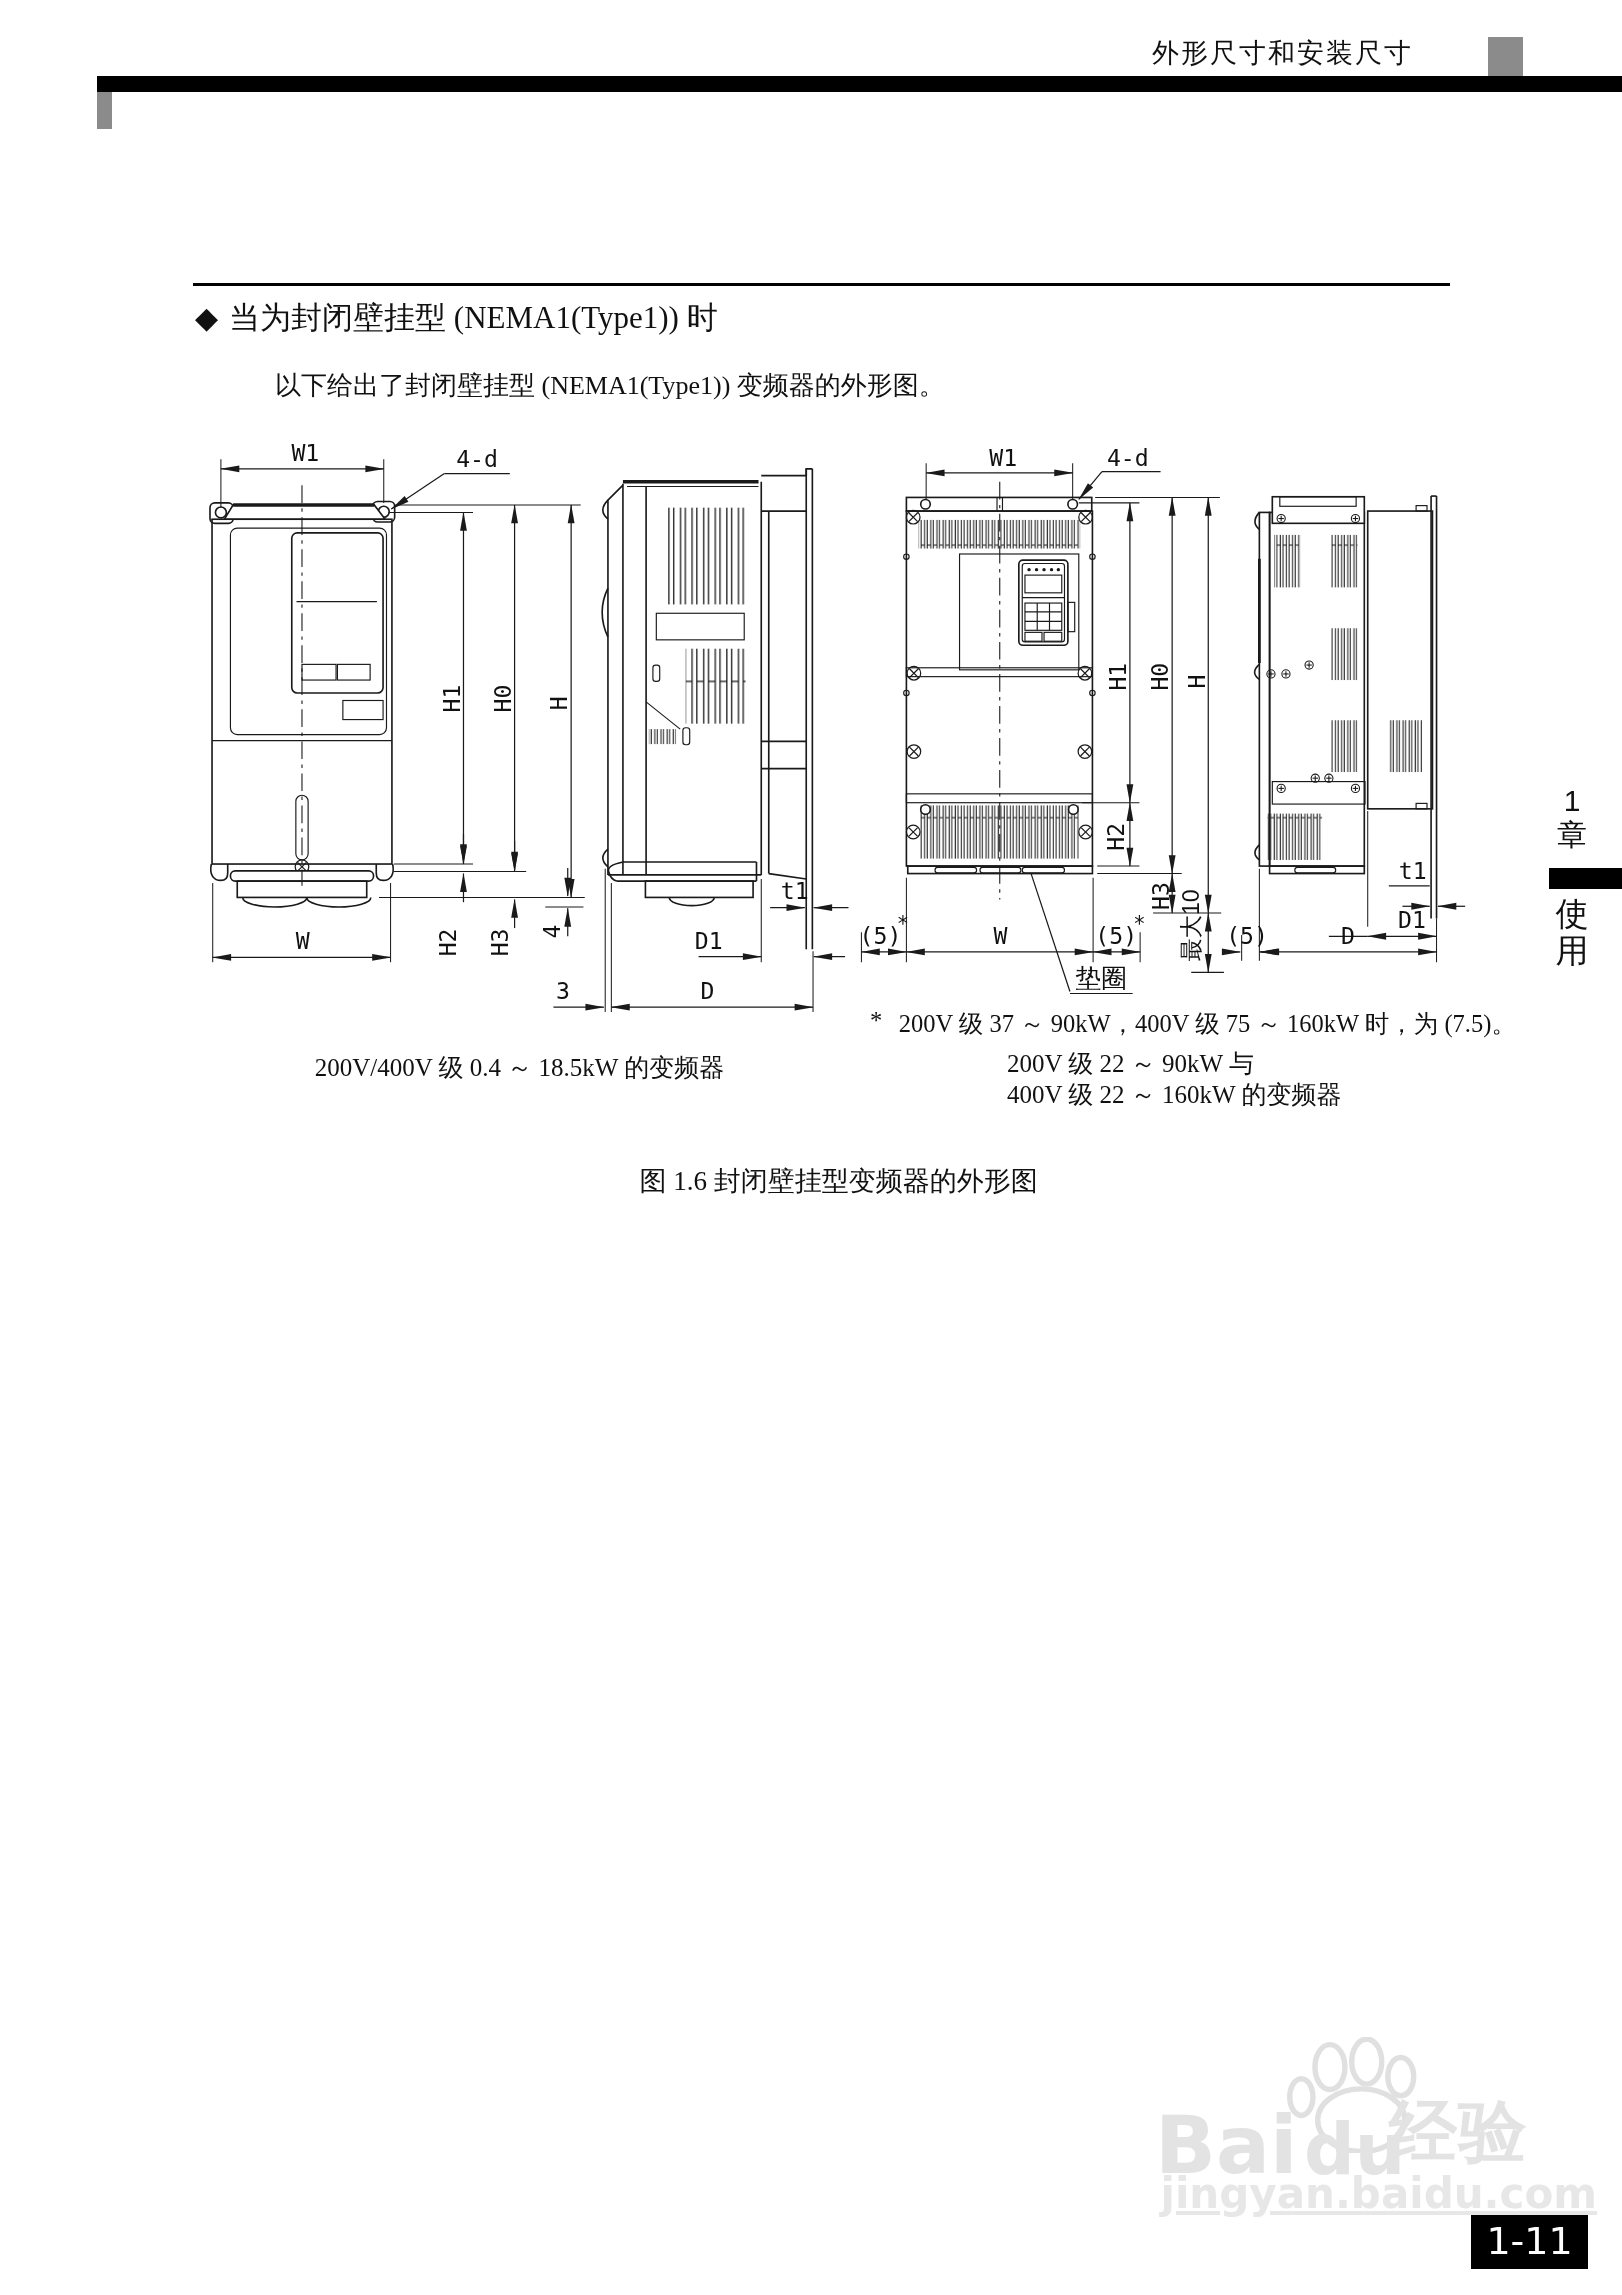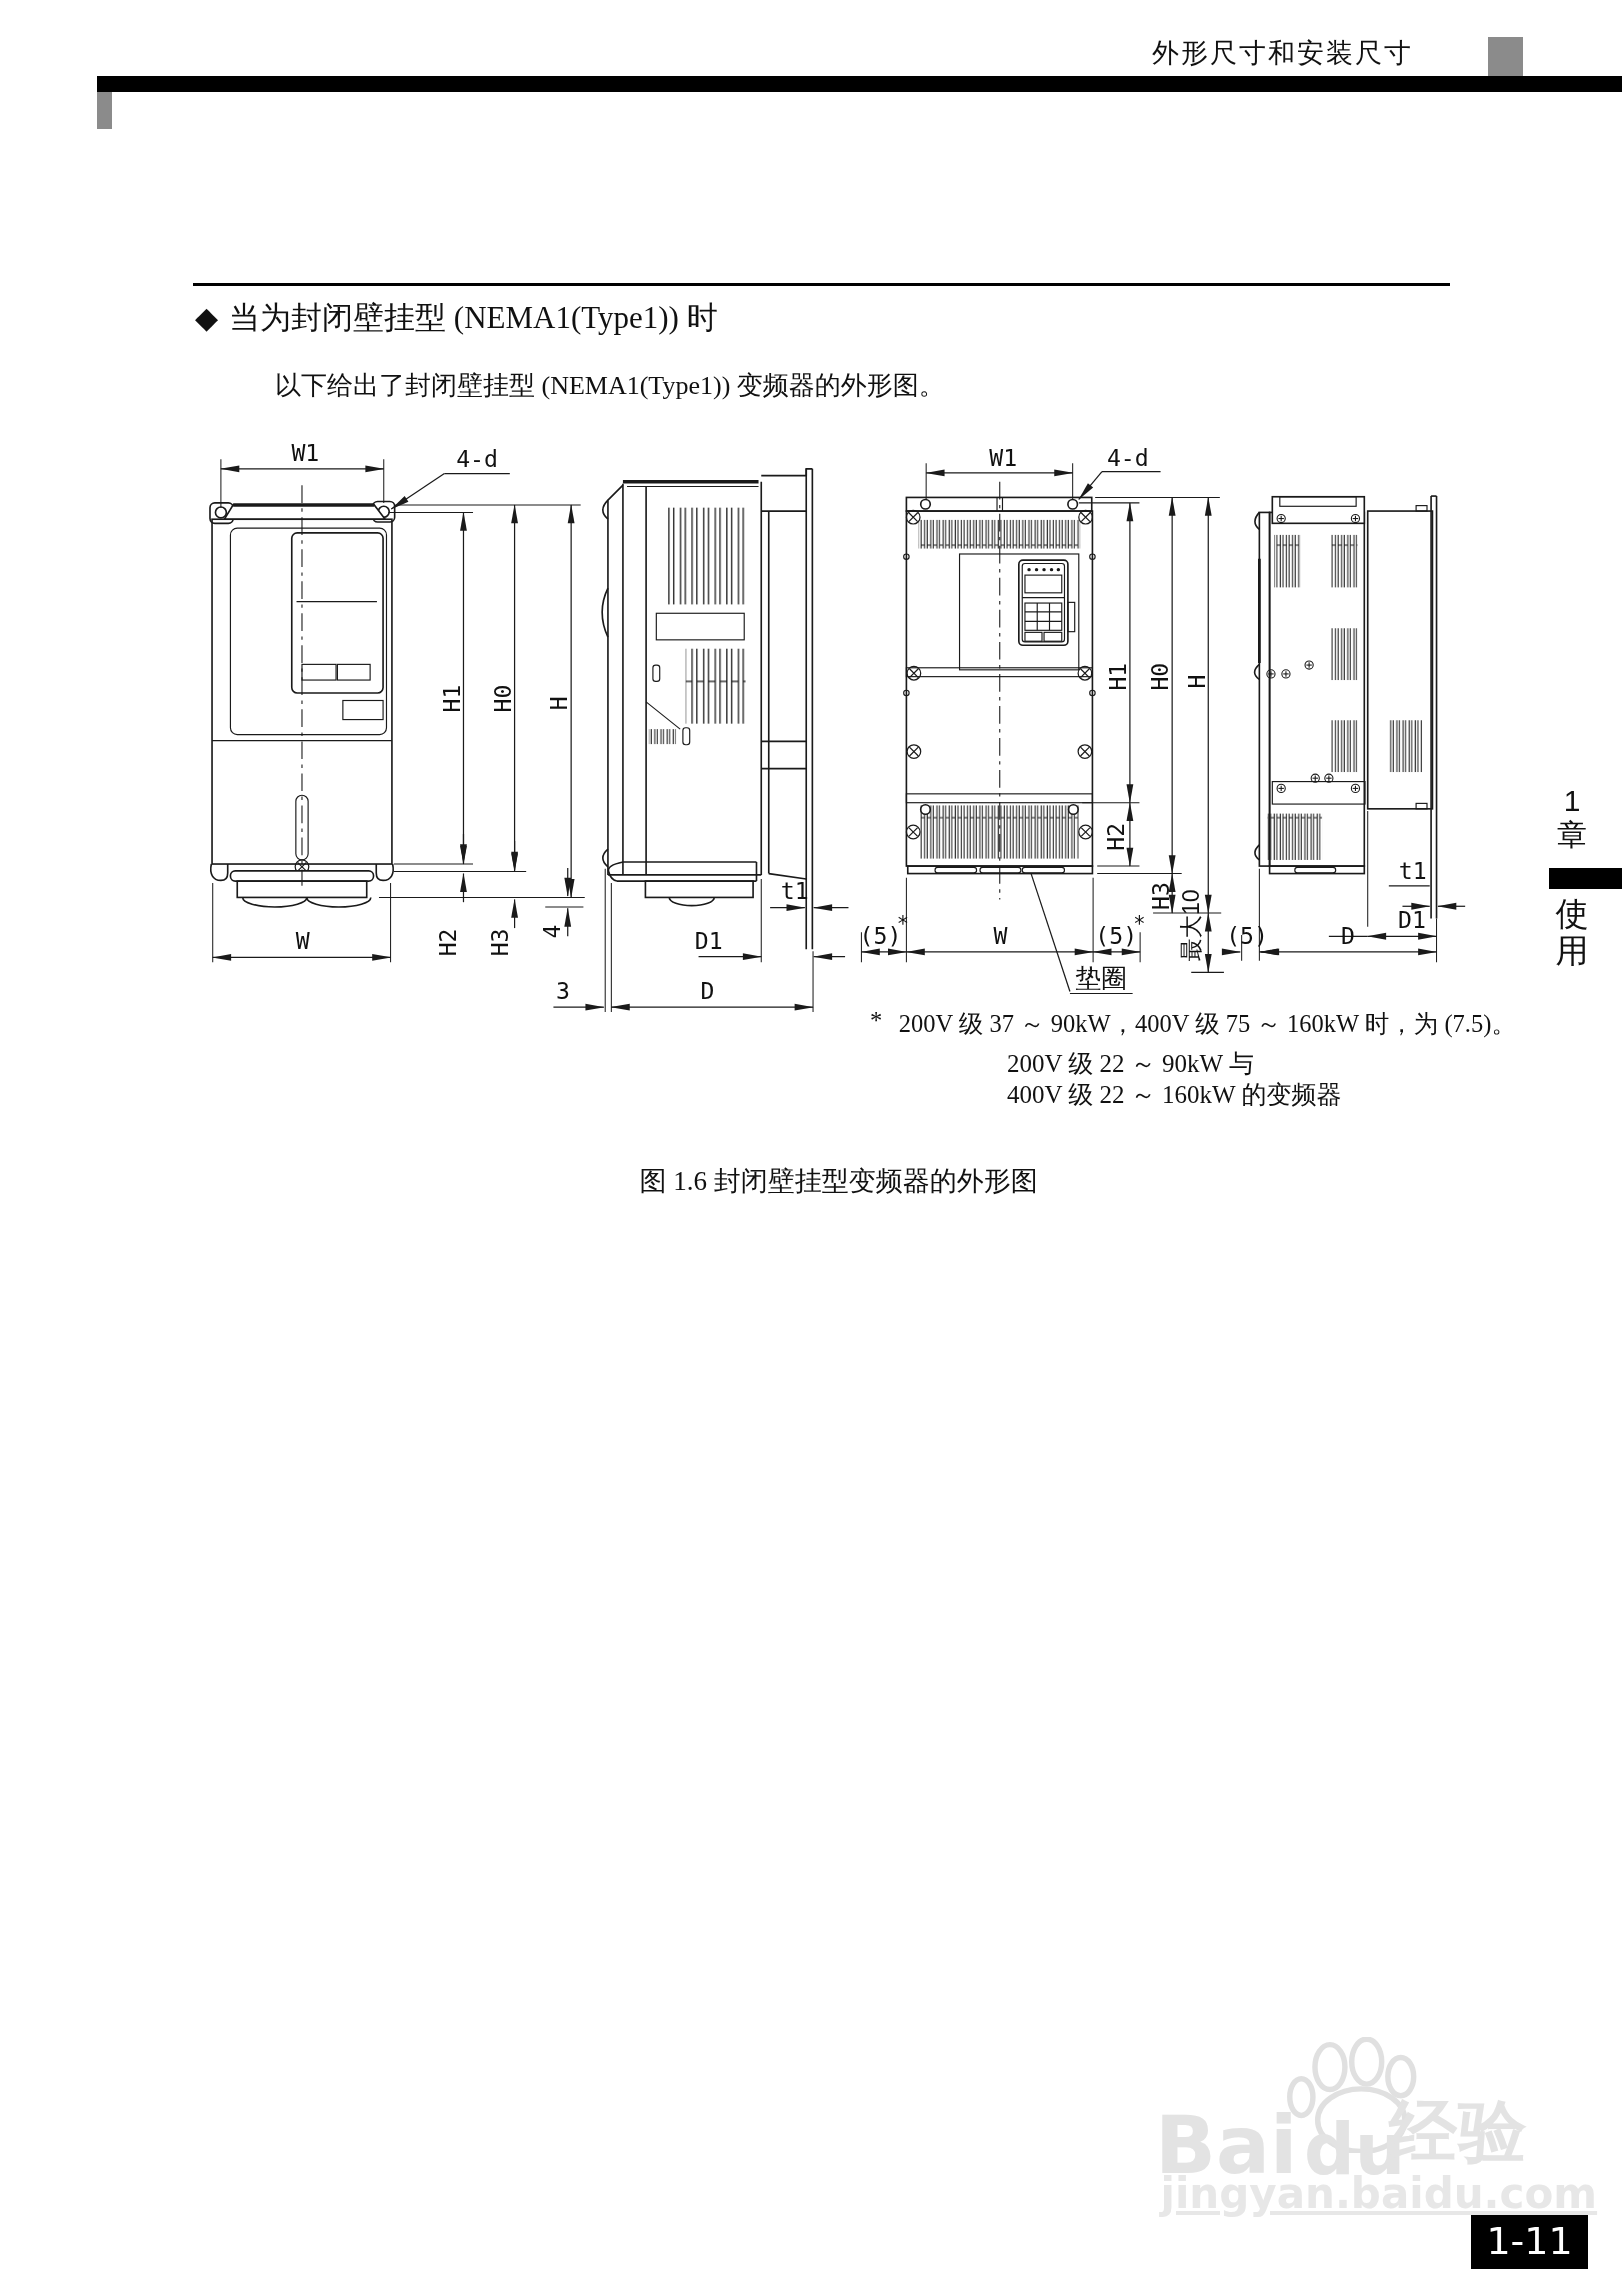--- a/index.html
+++ b/index.html
@@ -355,20 +355,21 @@
       <line class="ext" x1="1822" y1="1372" x2="1822" y2="1410"></line>
       <line class="ext" x1="1848" y1="1275" x2="1848" y2="1410"></line>
       <line class="dim" x1="1796" y1="1397" x2="1820" y2="1397" marker-end="url(#ma)"></line>
       <line class="dim" x1="1876" y1="1397" x2="1850" y2="1397" marker-end="url(#ma)"></line>
       <text x="1830" y="1386" text-anchor="middle">(5)</text>
       <line class="dim" x1="1848" y1="1397" x2="2108" y2="1397" marker-start="url(#ma)" marker-end="url(#ma)"></line>
       <text x="1978" y="1386" text-anchor="middle">D</text>
     </g>
   </svg>
 
+  <div class="abs cap-left">200V/400V 级 0.4 ～ 18.5kW 的变频器</div>
   <div class="abs note">
     <span>*</span>
     <span>200V 级 37 ～ 90kW，400V 级 75 ～ 160kW 时，为 (7.5)。</span>
   </div>
   <div class="abs cap-right">
     <div>200V 级 22 ～ 90kW 与</div>
     <div>400V 级 22 ～ 160kW 的变频器</div>
   </div>
   <div class="abs figcap">图 1.6  封闭壁挂型变频器的外形图</div>
 

